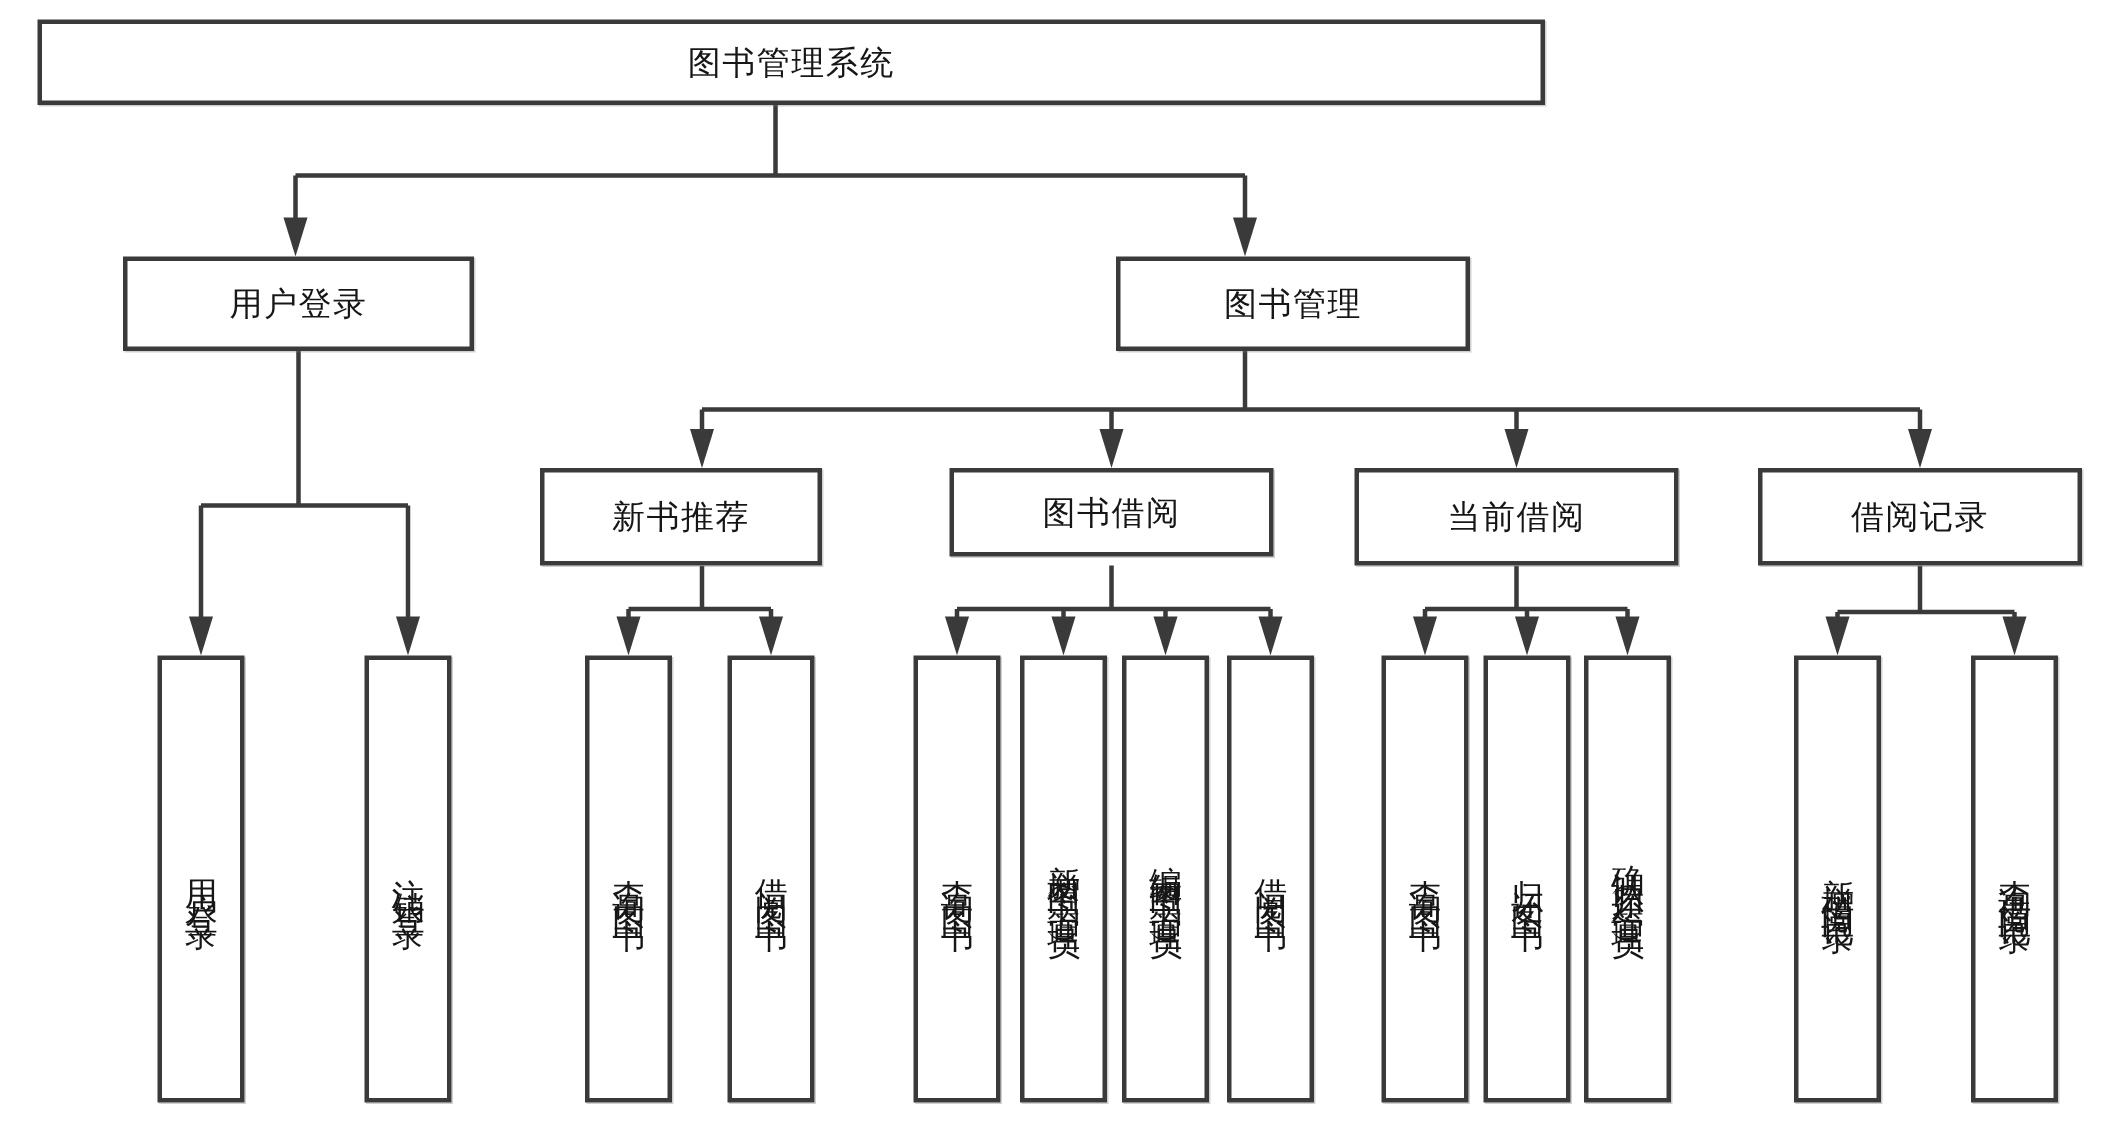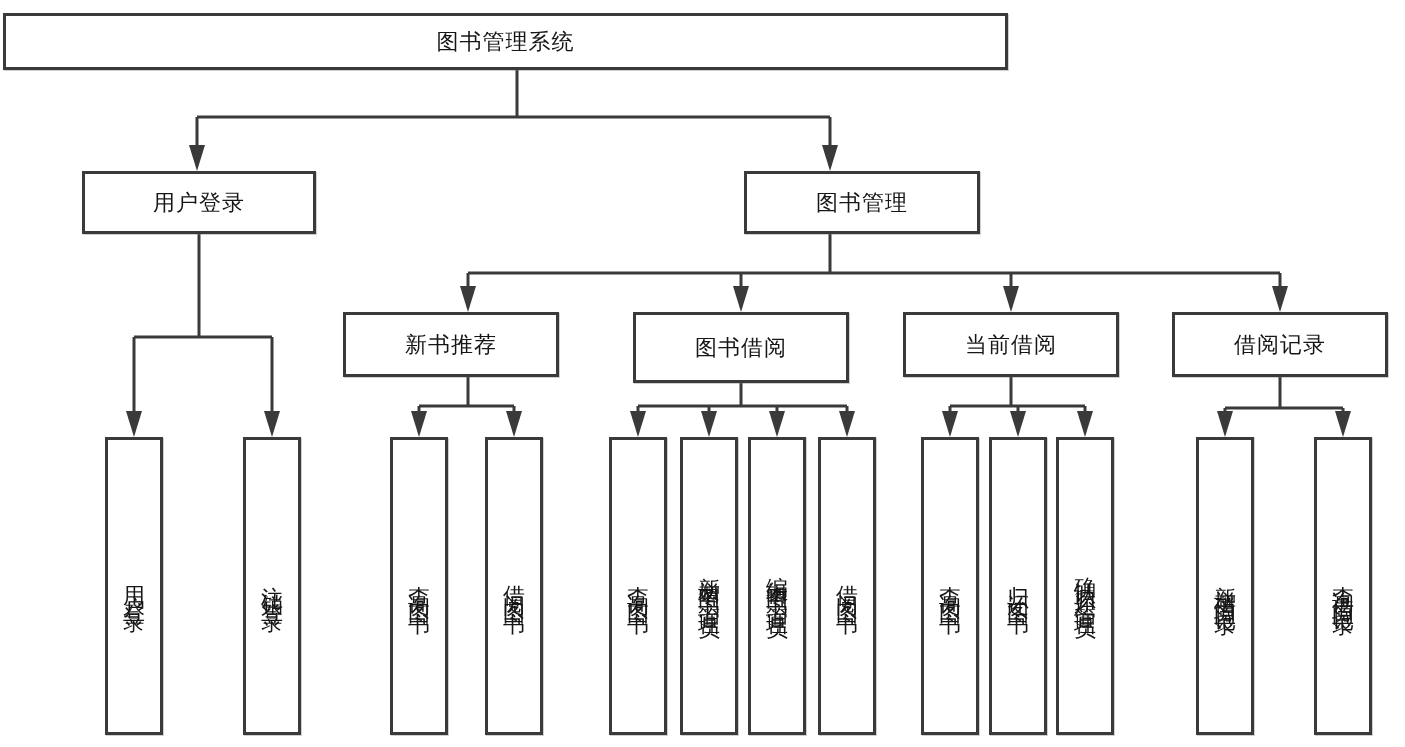--- a/index.html
+++ b/index.html
@@ -96,35 +96,35 @@
       <polygon class="ahead" points="769,411 785,411 777,437"></polygon>
       <polygon class="ahead" points="839,411 855,411 847,437"></polygon>
       <polygon class="ahead" points="942,411 958,411 950,437"></polygon>
       <polygon class="ahead" points="1010,411 1026,411 1018,437"></polygon>
       <polygon class="ahead" points="1077,411 1093,411 1085,437"></polygon>
       <polygon class="ahead" points="1217,411 1233,411 1225,437"></polygon>
       <polygon class="ahead" points="1335,411 1351,411 1343,437"></polygon>
     </g>
   </svg>
 
-  <div class="box h" style="left:3px;top:13px;width:1005px;height:57px;">
+  <div class="box h" style="left:25px;top:13px;width:1005px;height:57px;">
     <span>图书管理系统</span>
   </div>
 
   <div class="box h" style="left:82px;top:171px;width:234px;height:63px;">
     <span>用户登录</span>
   </div>
   <div class="box h" style="left:744px;top:171px;width:236px;height:63px;">
     <span>图书管理</span>
   </div>
 
-  <div class="box h" style="left:343px;top:312px;width:216px;height:65px;">
+  <div class="box h" style="left:360px;top:312px;width:188px;height:65px;">
     <span>新书推荐</span>
   </div>
-  <div class="box h" style="left:633px;top:312px;width:216px;height:71px;">
+  <div class="box h" style="left:633px;top:312px;width:216px;height:59px;">
     <span>图书借阅</span>
   </div>
   <div class="box h" style="left:903px;top:312px;width:216px;height:65px;">
     <span>当前借阅</span>
   </div>
   <div class="box h" style="left:1172px;top:312px;width:216px;height:65px;">
     <span>借阅记录</span>
   </div>
 
   <div class="box v" style="left:105px;top:437px;width:58px;height:298px;">

